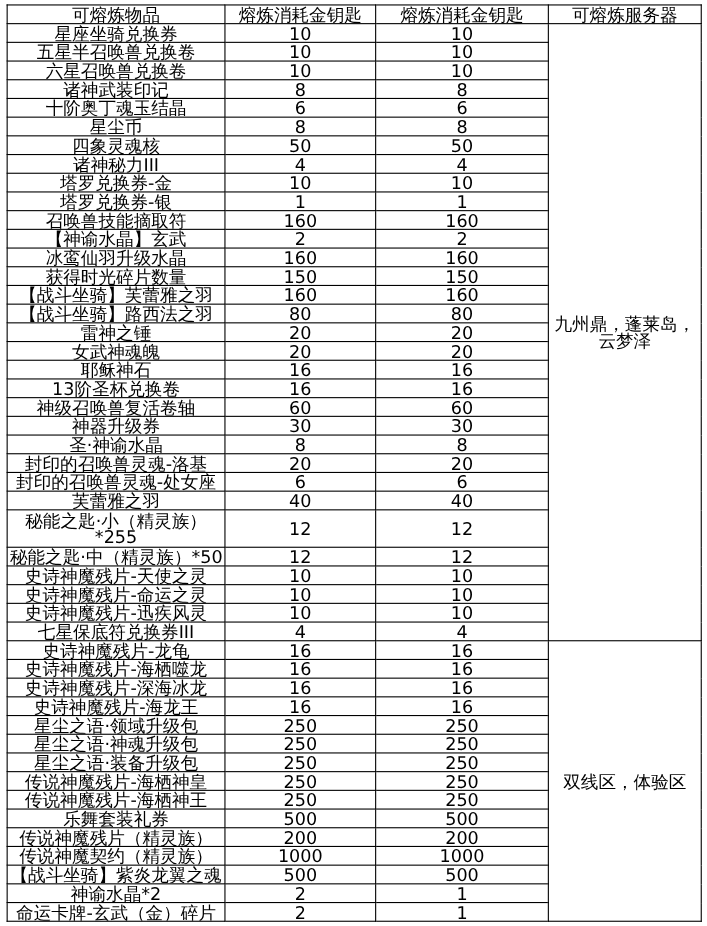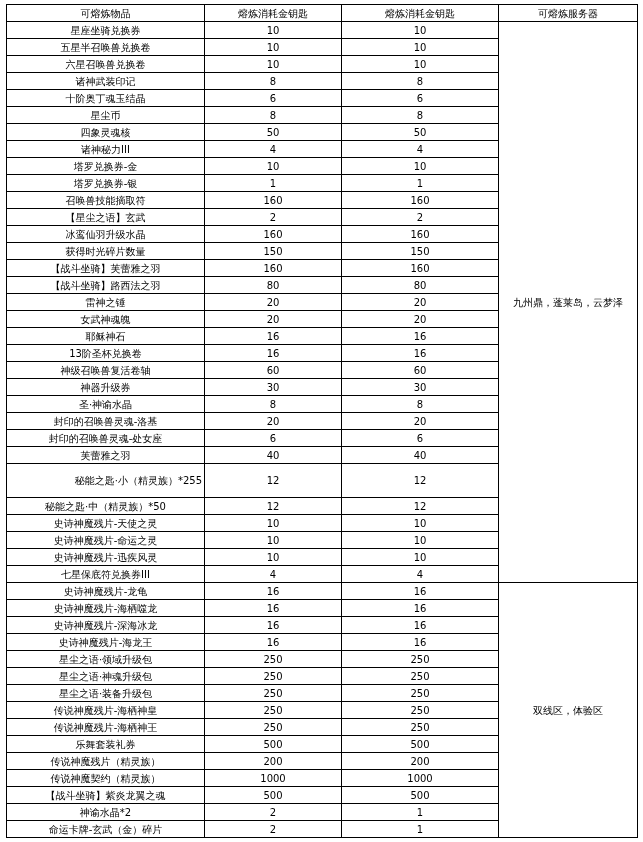--- a/index.html
+++ b/index.html
@@ -2,34 +2,34 @@
 <html><head>
   <meta charset="utf-8">
   <style>
     html, body { margin: 0; padding: 0; background: #ffffff; }
     body { width: 643px; height: 842px; position: relative; font-family: "DejaVu Sans", "Liberation Sans", sans-serif; color: #000; }
     table.smelt {
       position: absolute; left: 6px; top: 4px;
       border-collapse: collapse;
       table-layout: fixed;
       width: 631px;
-      font-size: 10px;
+      font-size: 16px;
       line-height: 15px;
     }
     table.smelt td, table.smelt th {
       border: 1px solid #000;
       text-align: center;
       vertical-align: middle;
       padding: 0 2px;
       font-weight: normal;
       height: 16px;
       overflow: hidden;
       white-space: nowrap;
     }
-    table.smelt td.wrap { white-space: normal; text-align: right; }
+    table.smelt td.wrap { white-space: normal; }
     table.smelt td.tall { height: 33px; }
     col.c1 { width: 198px; }
     col.c2 { width: 137px; }
     col.c3 { width: 157px; }
     col.c4 { width: 139px; }
     td.server { white-space: normal !important; padding: 0 10px; }
   </style>
 </head>
 <body>
 
@@ -99,21 +99,21 @@
         <td>塔罗兑换券-银</td>
         <td>1</td>
         <td>1</td>
       </tr>
       <tr>
         <td>召唤兽技能摘取符</td>
         <td>160</td>
         <td>160</td>
       </tr>
       <tr>
-        <td>【星尘之语】玄武</td>
+        <td>【神谕水晶】玄武</td>
         <td>2</td>
         <td>2</td>
       </tr>
       <tr>
         <td>冰鸾仙羽升级水晶</td>
         <td>160</td>
         <td>160</td>
       </tr>
       <tr>
         <td>获得时光碎片数量</td>

